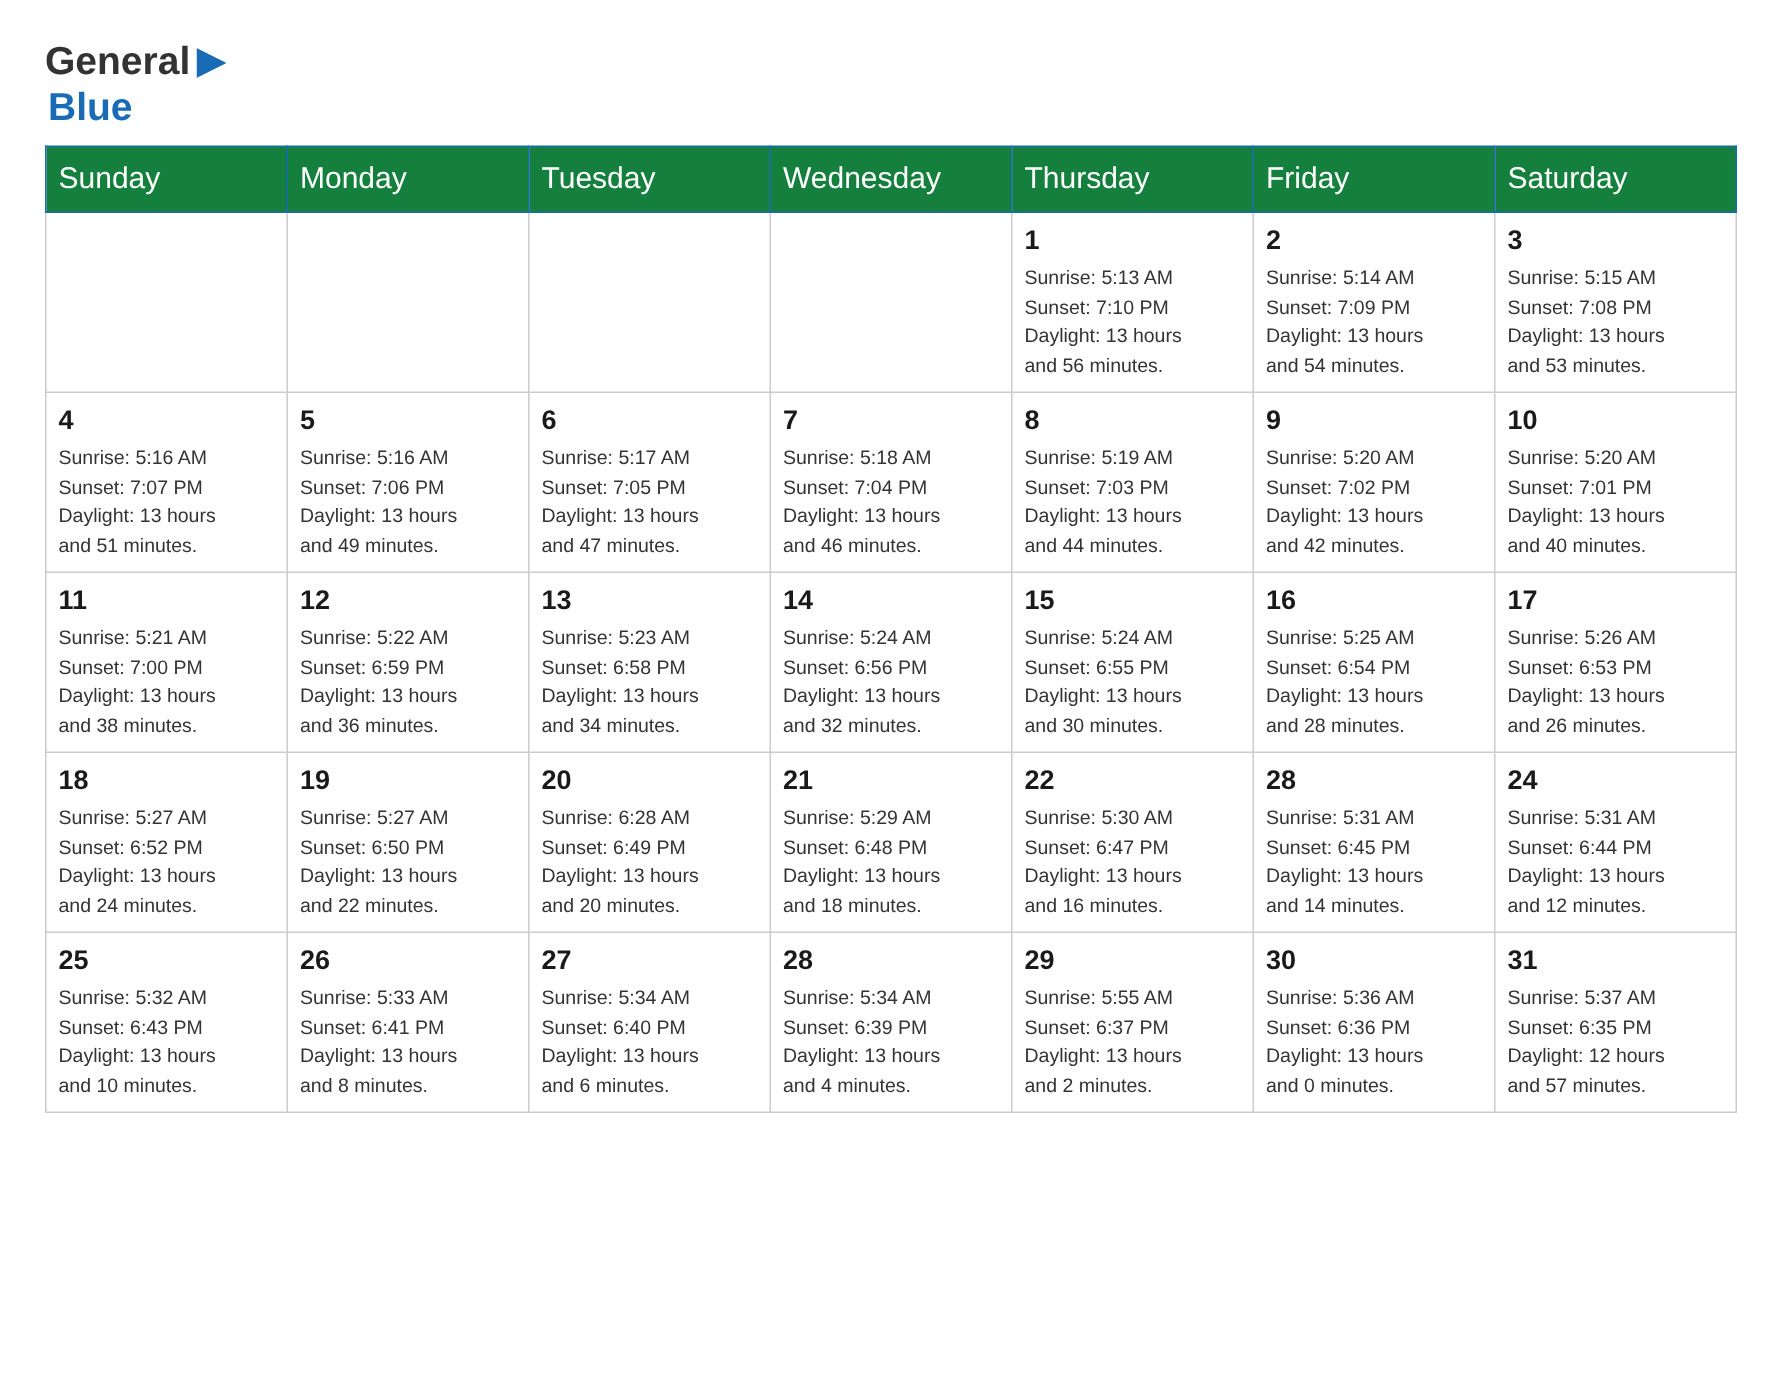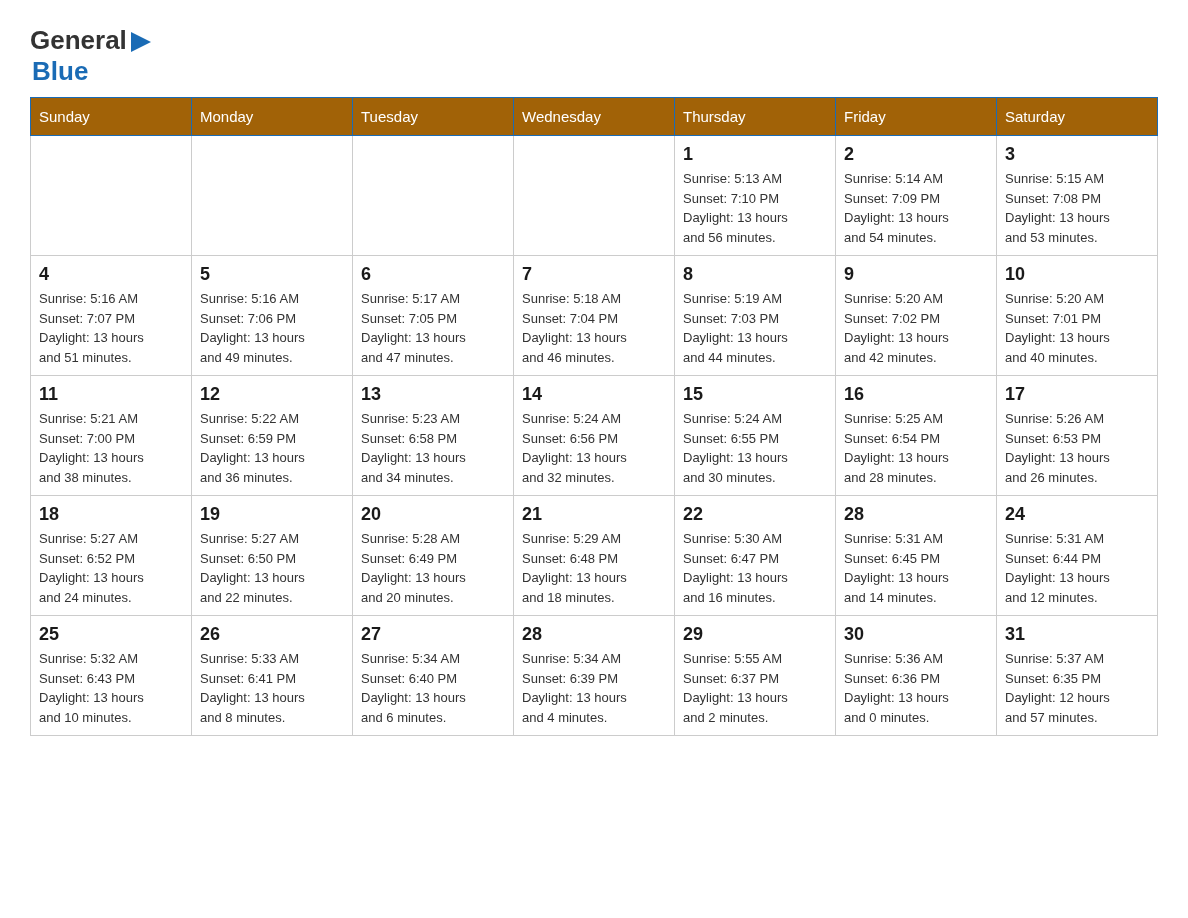--- a/index.html
+++ b/index.html
@@ -29,23 +29,23 @@
       color: #1a1a1a;
       font-weight: normal;
       margin-top: 4px;
     }
     .calendar-table {
       width: 100%;
       border-collapse: collapse;
       margin-top: 10px;
     }
     .calendar-table th {
-      background-color: #a16207;
+      background-color: #15803d;
       color: #fff;
-      font-size: 15px;
+      font-size: 20px;
       font-weight: normal;
       padding: 10px 8px;
       text-align: left;
       border: 1px solid #1a6bb5;
     }
     .calendar-table td {
       vertical-align: top;
       border: 1px solid #ccc;
       padding: 8px;
       width: calc(100% / 7);
@@ -263,21 +263,21 @@
         </td>
         <td>
           <span class="day-number">19</span>
           <div class="day-info" style="white-space: pre-line;">Sunrise: 5:27 AM
 Sunset: 6:50 PM
 Daylight: 13 hours
 and 22 minutes.</div>
         </td>
         <td>
           <span class="day-number">20</span>
-          <div class="day-info" style="white-space: pre-line;">Sunrise: 5:28 AM
+          <div class="day-info" style="white-space: pre-line;">Sunrise: 6:28 AM
 Sunset: 6:49 PM
 Daylight: 13 hours
 and 20 minutes.</div>
         </td>
         <td>
           <span class="day-number">21</span>
           <div class="day-info" style="white-space: pre-line;">Sunrise: 5:29 AM
 Sunset: 6:48 PM
 Daylight: 13 hours
 and 18 minutes.</div>

